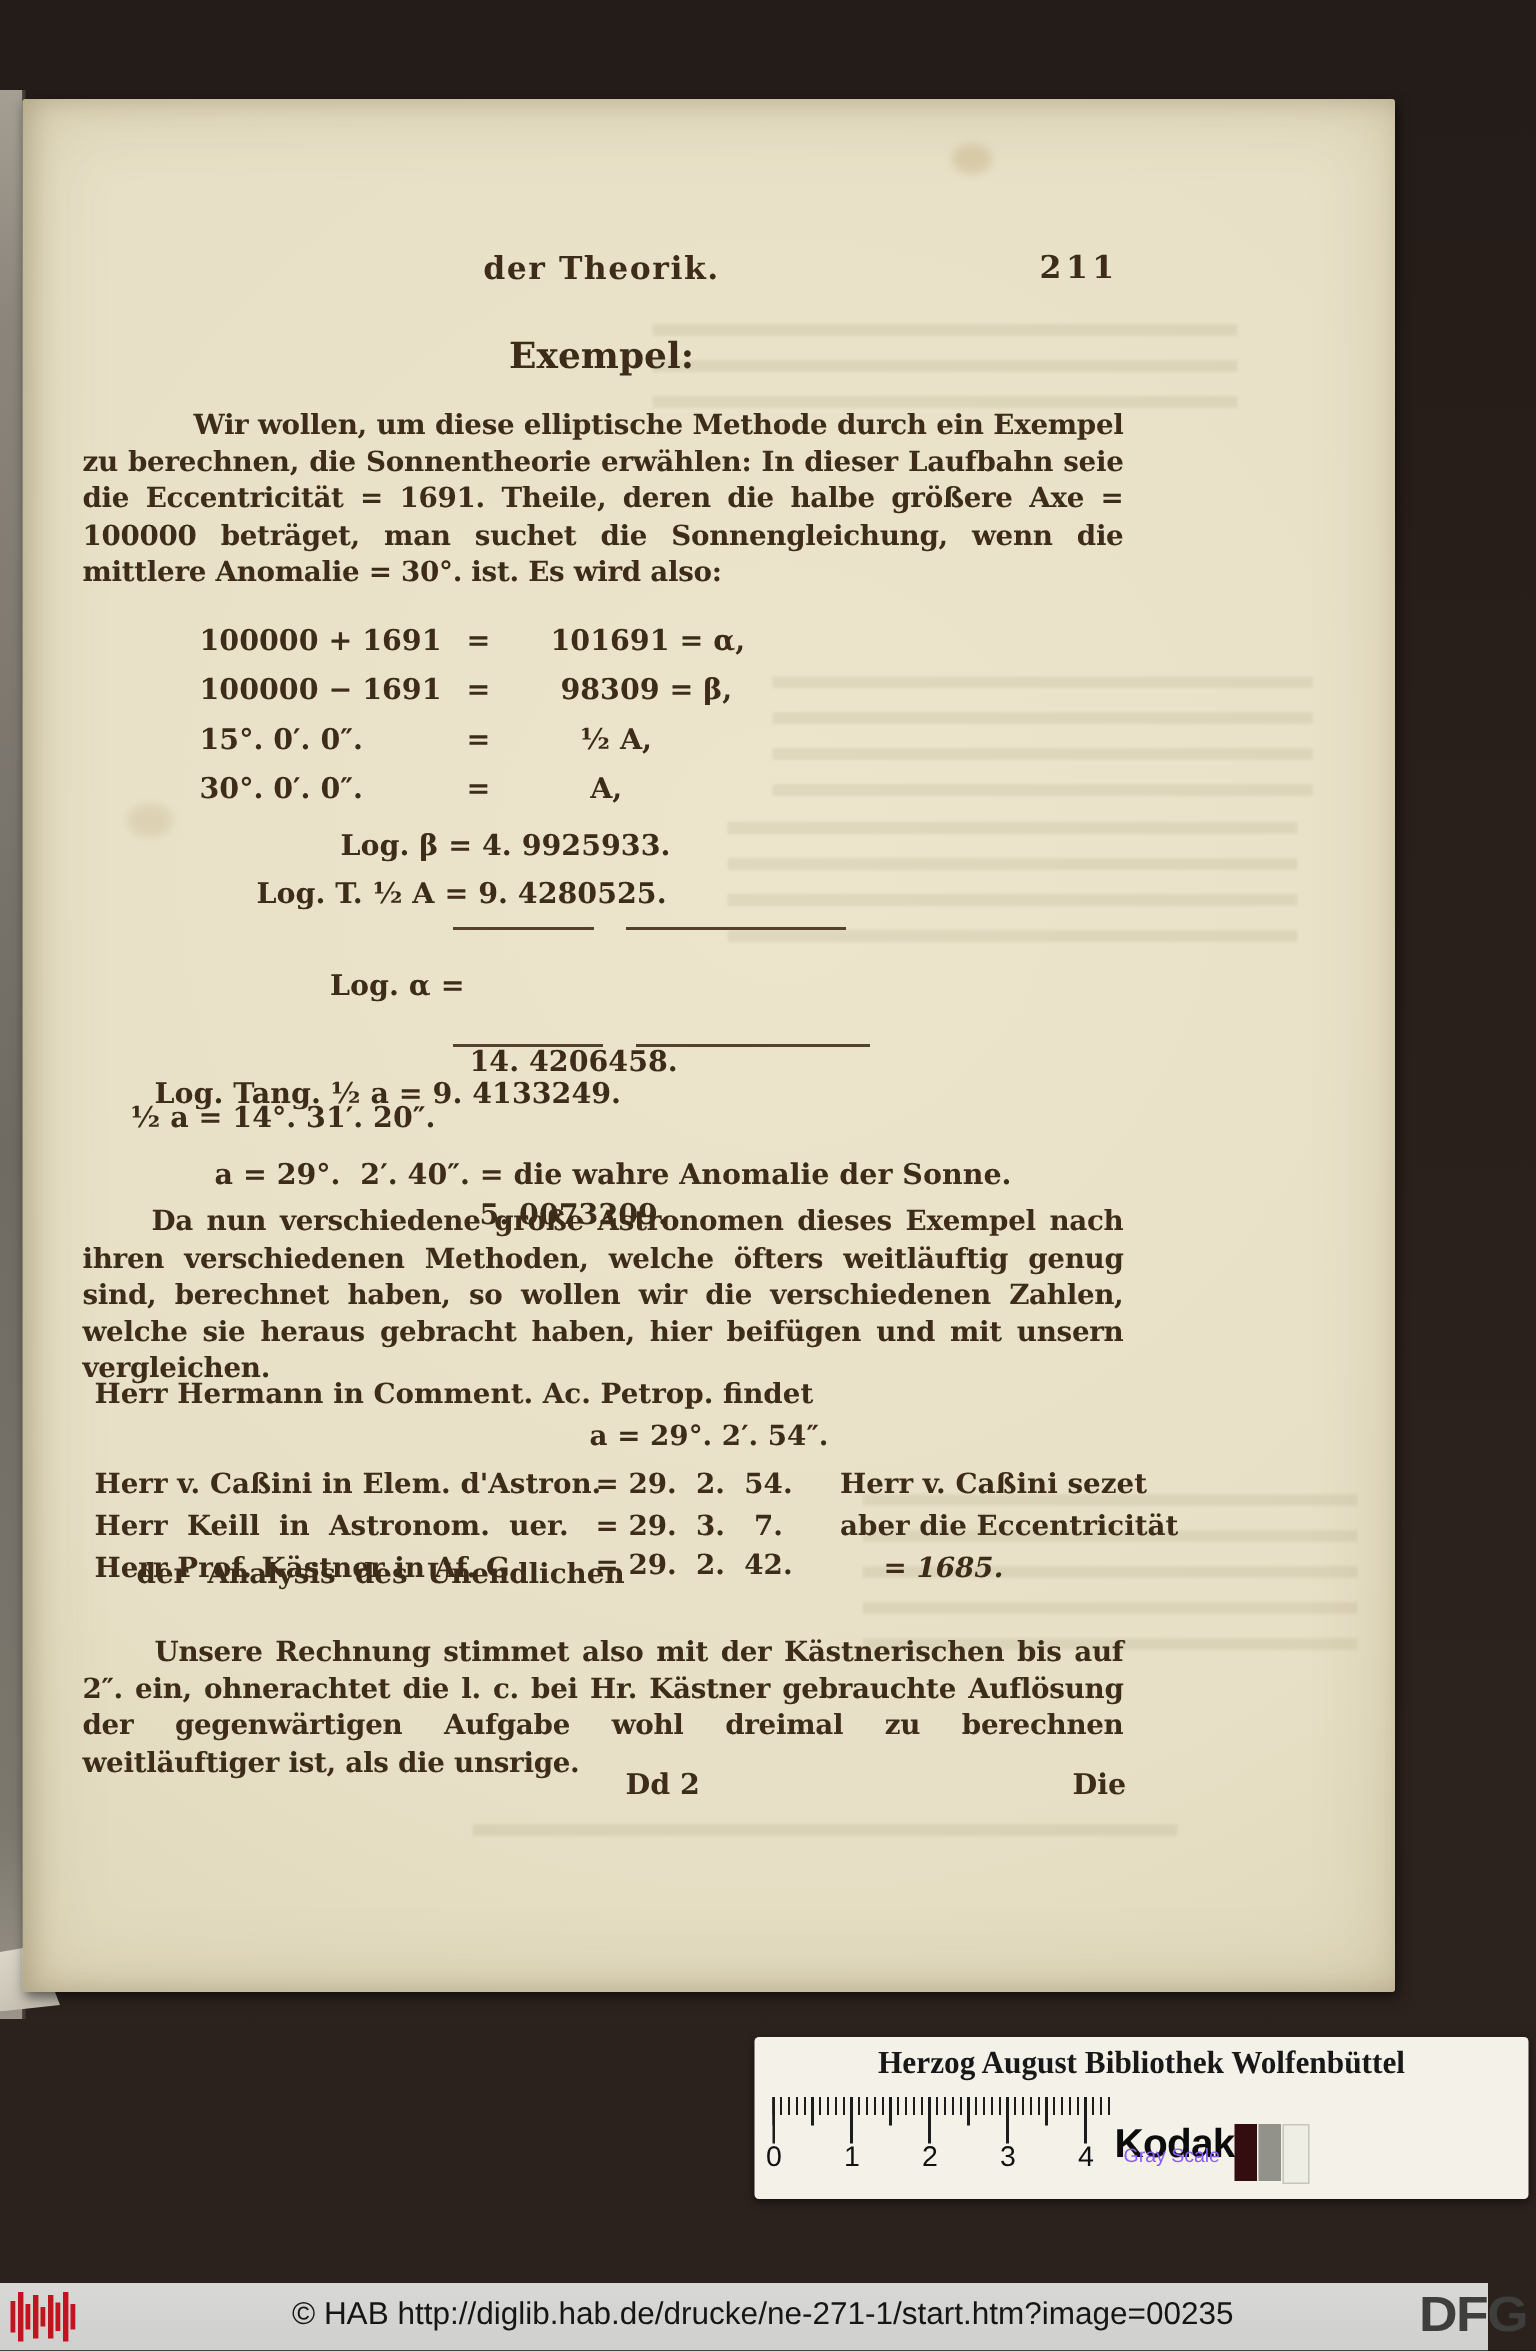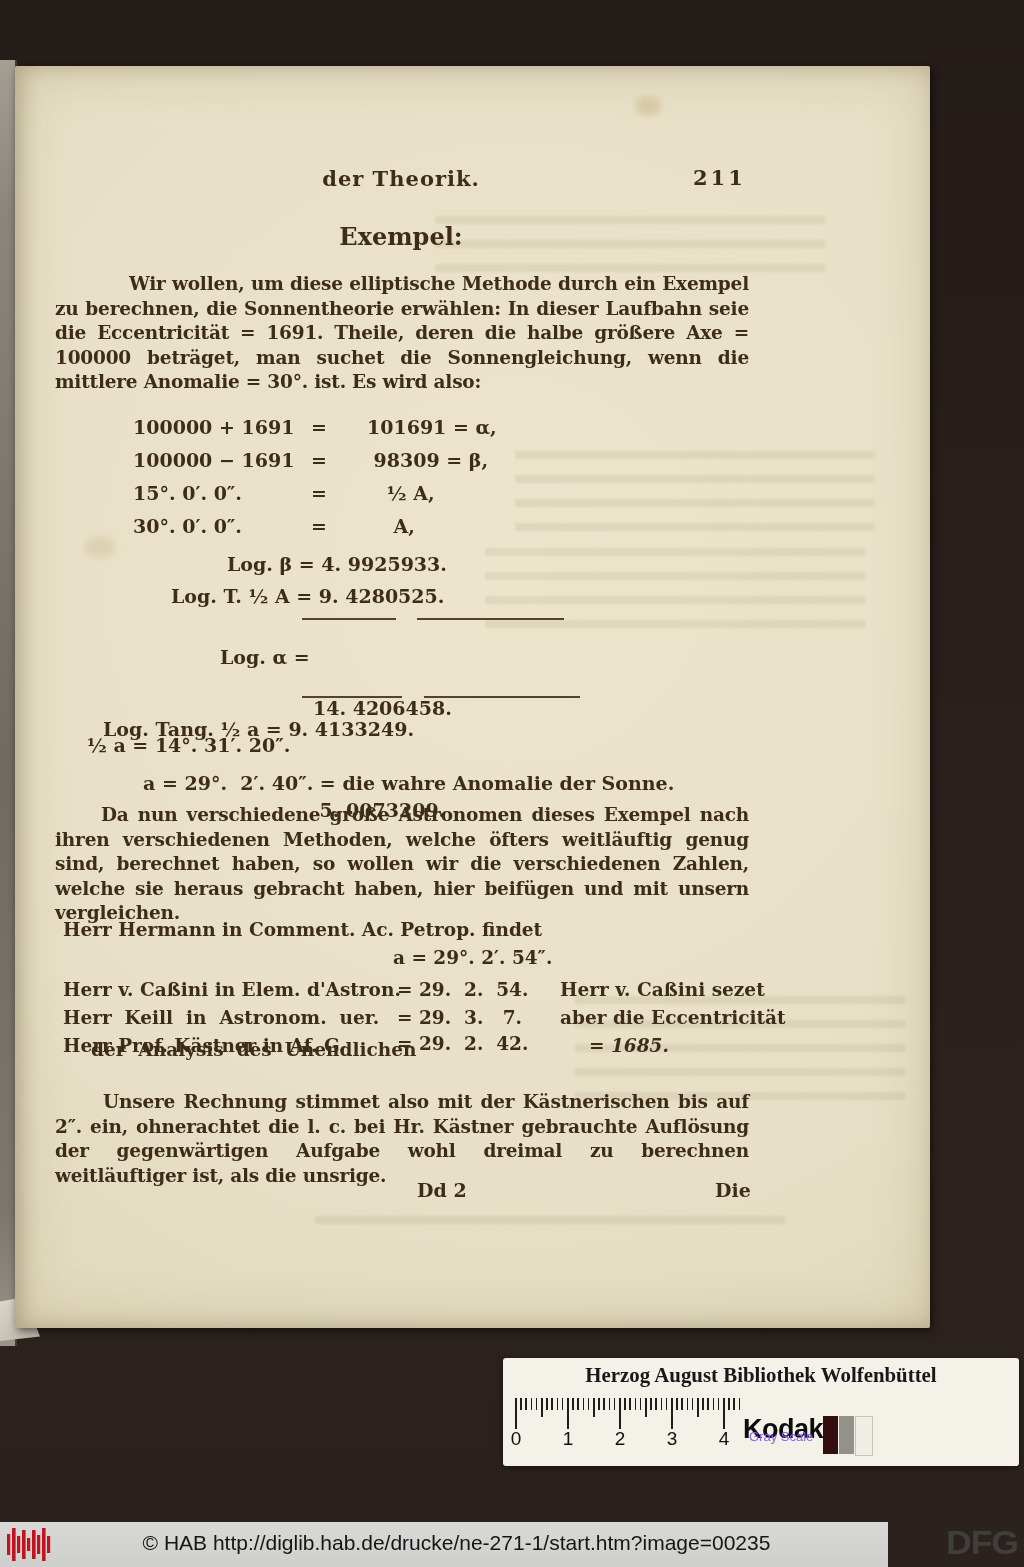--- a/index.html
+++ b/index.html
@@ -58,21 +58,21 @@
   .ruler{left:12px;top:40px;width:227px;height:32px;
     background:
       repeating-linear-gradient(90deg,#1c1c1c 0 1.4px,transparent 1.4px 5.2px) top left/100% 12px no-repeat,
       repeating-linear-gradient(90deg,#1c1c1c 0 1.6px,transparent 1.6px 26px) top left/100% 19px no-repeat,
       repeating-linear-gradient(90deg,#1c1c1c 0 2px,transparent 2px 52px) top left/100% 31px no-repeat;}
   .tick-label{top:70px;width:18px;text-align:center;font-size:19px;color:#111;}
   .kodak{left:240px;top:42px;font-size:27px;font-weight:bold;letter-spacing:-.5px;color:#0c0c0c;margin-top:14px;}
   .grayscale{left:246px;top:71px;font-size:13px;color:#8b5cf6;}
   .swatch{top:58px;height:38px;}
   
-  .footer{position:absolute;left:0;top:1522px;width:888px;height:45px;
+  .footer{position:absolute;left:0;top:1522px;width:992px;height:45px;
     background:linear-gradient(180deg,#d8d8d6,#cfcfcd);
     font-family:"Liberation Sans",sans-serif;}
   .hab-logo{position:absolute;left:6px;top:5px;}
   .copyright{position:absolute;left:110px;right:85px;top:9px;text-align:center;
     font-size:21px;color:#151515;}
   .dfg{position:absolute;left:946px;top:2px;font-size:33px;font-weight:bold;
     color:#3e3e3c;letter-spacing:-1px;transform:scaleX(1.08);transform-origin:left;}
 </style>
 </head>
 <body>

